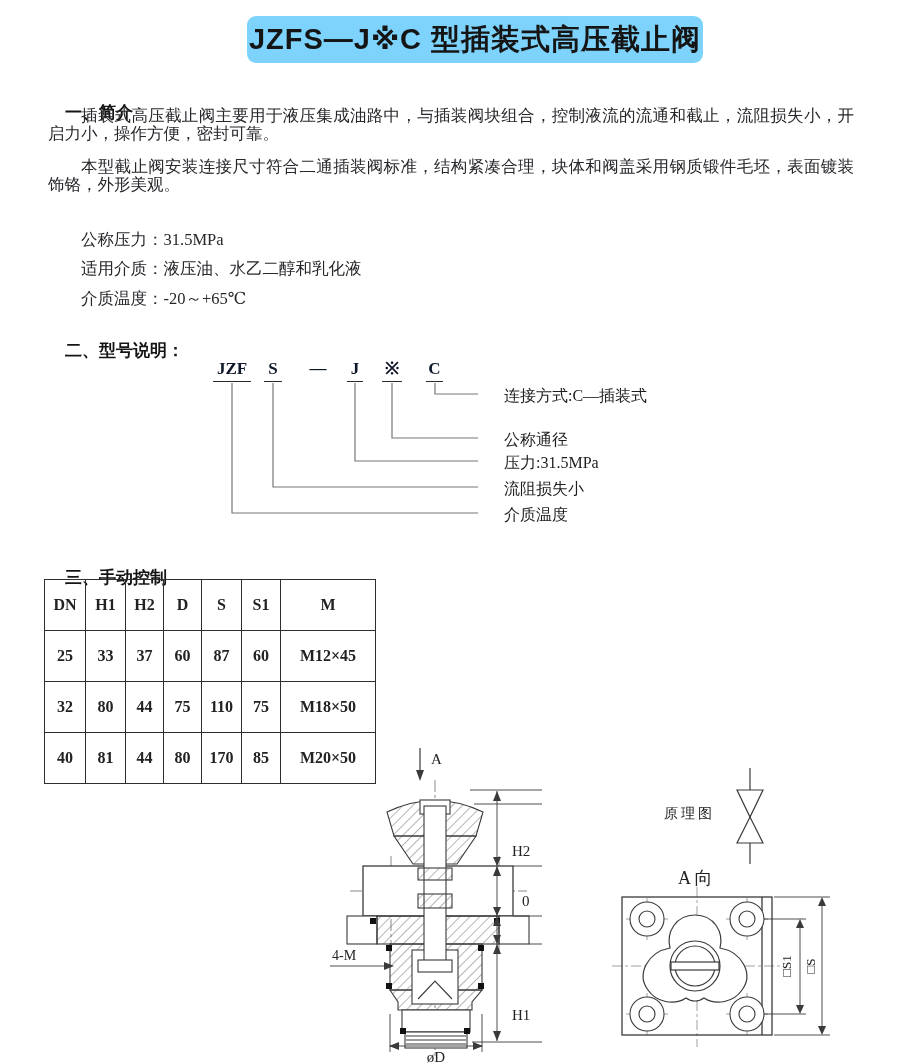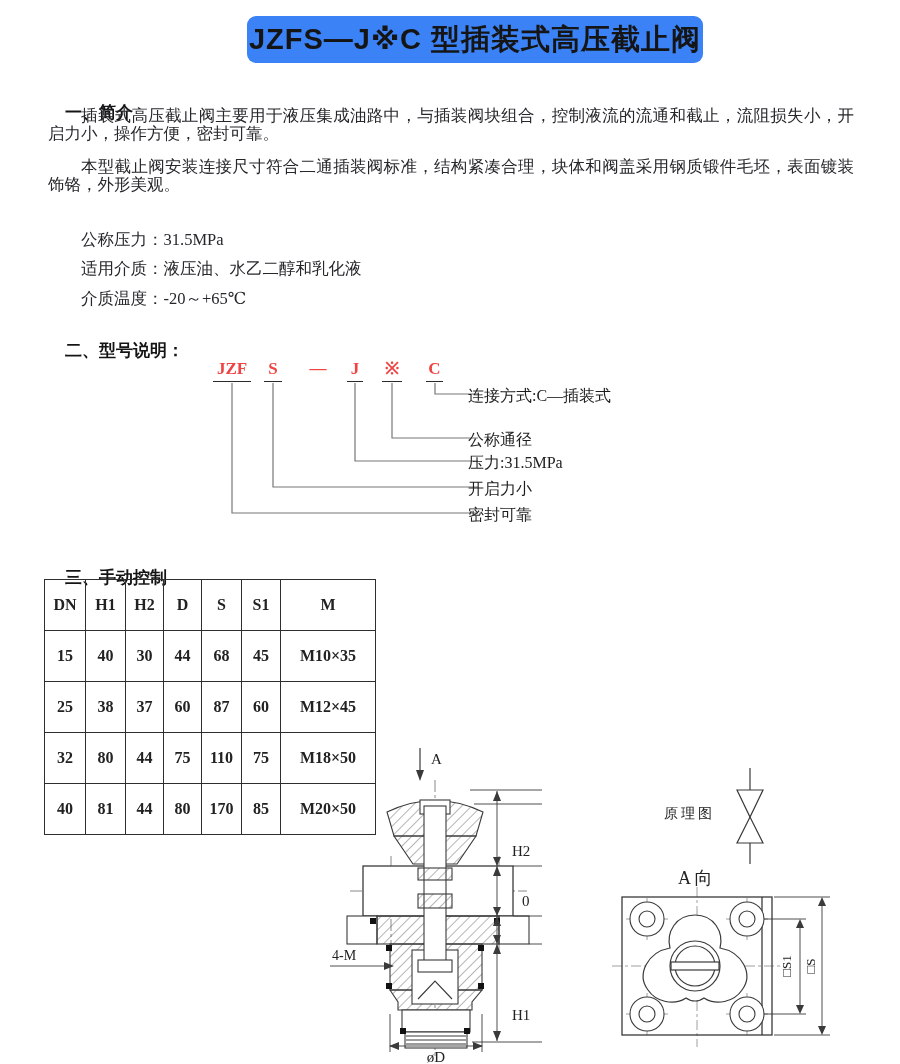--- a/index.html
+++ b/index.html
@@ -1,31 +1,31 @@
 <!DOCTYPE html>
 <html><head>
 <meta charset="utf-8">
 <style>
   html,body{margin:0;padding:0;}
   body{width:900px;height:1064px;background:#ffffff;position:relative;overflow:hidden;
        font-family:"Liberation Serif","DejaVu Serif",serif;color:#26262b;}
   .abs{position:absolute;}
-  .title-bar{left:247px;top:16px;width:456px;height:47px;background:#3b82f6;border-radius:9px;
+  .title-bar{left:247px;top:16px;width:456px;height:47px;background:#7dd3fc;border-radius:9px;
              display:flex;align-items:center;justify-content:center;
              font-family:"Liberation Sans","DejaVu Sans",sans-serif;font-weight:bold;
              font-size:29px;color:#151515;letter-spacing:1px;}
   .sec-head{left:48px;font-family:Liberation Mono, monospace;
             font-weight:bold;font-size:17px;color:#141414;margin:17px;}
   .para{left:48px;width:806px;font-size:16.5px;line-height:18px;text-align:justify;
         text-indent:33px;}
   .spec{left:48px;width:700px;font-size:16.5px;padding-left:33px;}
   .code-part{top:358px;height:21px;line-height:21px;text-align:center;
-             font-weight:bold;font-size:17px;color:#ef4444;padding-bottom:2px;}
+             font-weight:bold;font-size:17px;color:#0f172a;padding-bottom:2px;}
   .u{border-bottom:1.6px solid #2a2a2a;}
-  .model-label{left:468px;height:19px;font-size:16px;color:#1d1d1d;font-weight:500;white-space:nowrap;}
+  .model-label{left:504px;height:19px;font-size:16px;color:#1d1d1d;font-weight:500;white-space:nowrap;}
   table.dims{left:44px;top:579px;border-collapse:collapse;table-layout:fixed;position:absolute;}
   table.dims td,table.dims th{border:1.6px solid #2e2e2e;height:50px;text-align:center;
        vertical-align:middle;font-size:16px;font-weight:600;color:#222;padding:0;}
   svg text{font-family:"Liberation Serif","DejaVu Serif",serif;fill:#222;stroke:none;}
 </style>
 </head>
 <body>
 
 <div class="abs title-bar">JZFS—J※C 型插装式高压截止阀</div>
 
@@ -50,22 +50,22 @@
     <path d="M392,383 V438 H478"></path>
     <path d="M355,383 V461 H478"></path>
     <path d="M273,383 V487 H478"></path>
     <path d="M232,383 V513 H478"></path>
   </g>
 </svg>
 
 <div class="abs model-label" style="top:386px">连接方式:C—插装式</div>
 <div class="abs model-label" style="top:430px">公称通径</div>
 <div class="abs model-label" style="top:453px">压力:31.5MPa</div>
-<div class="abs model-label" style="top:479px">开启力小</div>
-<div class="abs model-label" style="top:505px">密封可靠</div>
+<div class="abs model-label" style="top:479px">流阻损失小</div>
+<div class="abs model-label" style="top:505px">介质温度</div>
 
 <h2 class="abs sec-head" style="top:549px">三、手动控制</h2>
 
 <table class="dims">
   <colgroup>
       <col style="width:41px">
       <col style="width:40px">
       <col style="width:38px">
       <col style="width:38px">
       <col style="width:40px">
@@ -76,31 +76,22 @@
       <tr>
     <th>DN</th>
     <th>H1</th>
     <th>H2</th>
     <th>D</th>
     <th>S</th>
     <th>S1</th>
     <th>M</th>
   </tr>
   <tr>
-    <td>15</td>
-    <td>40</td>
-    <td>30</td>
-    <td>44</td>
-    <td>68</td>
-    <td>45</td>
-    <td>M10×35</td>
-  </tr>
-  <tr>
     <td>25</td>
-    <td>38</td>
+    <td>33</td>
     <td>37</td>
     <td>60</td>
     <td>87</td>
     <td>60</td>
     <td>M12×45</td>
   </tr>
   <tr>
     <td>32</td>
     <td>80</td>
     <td>44</td>

